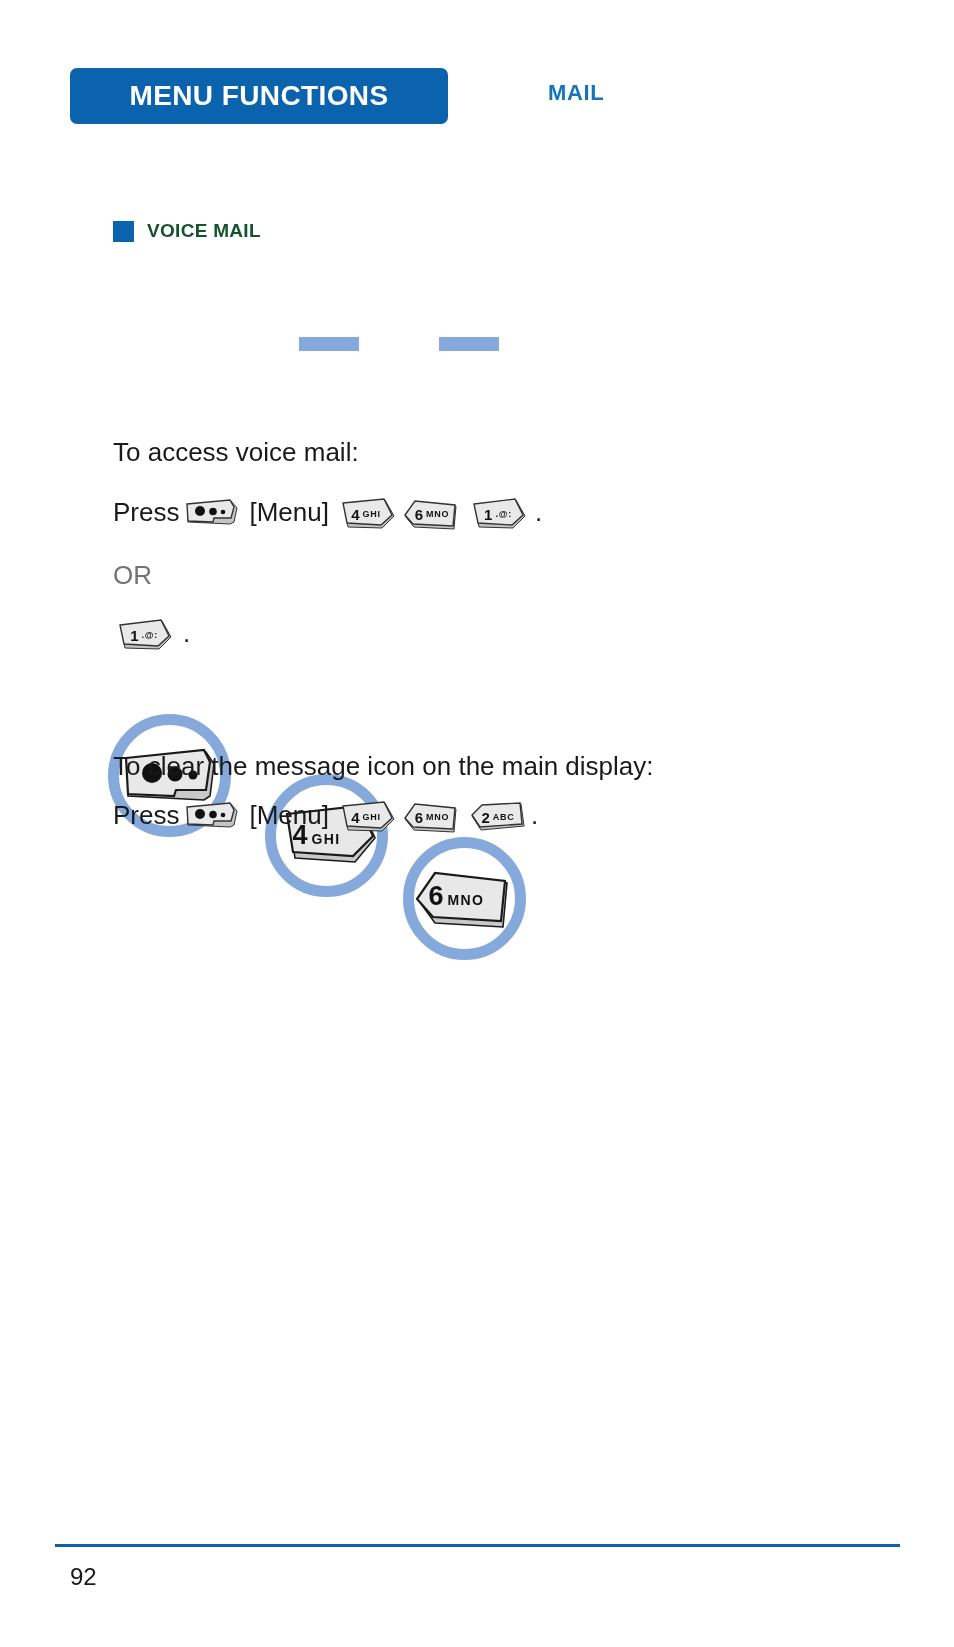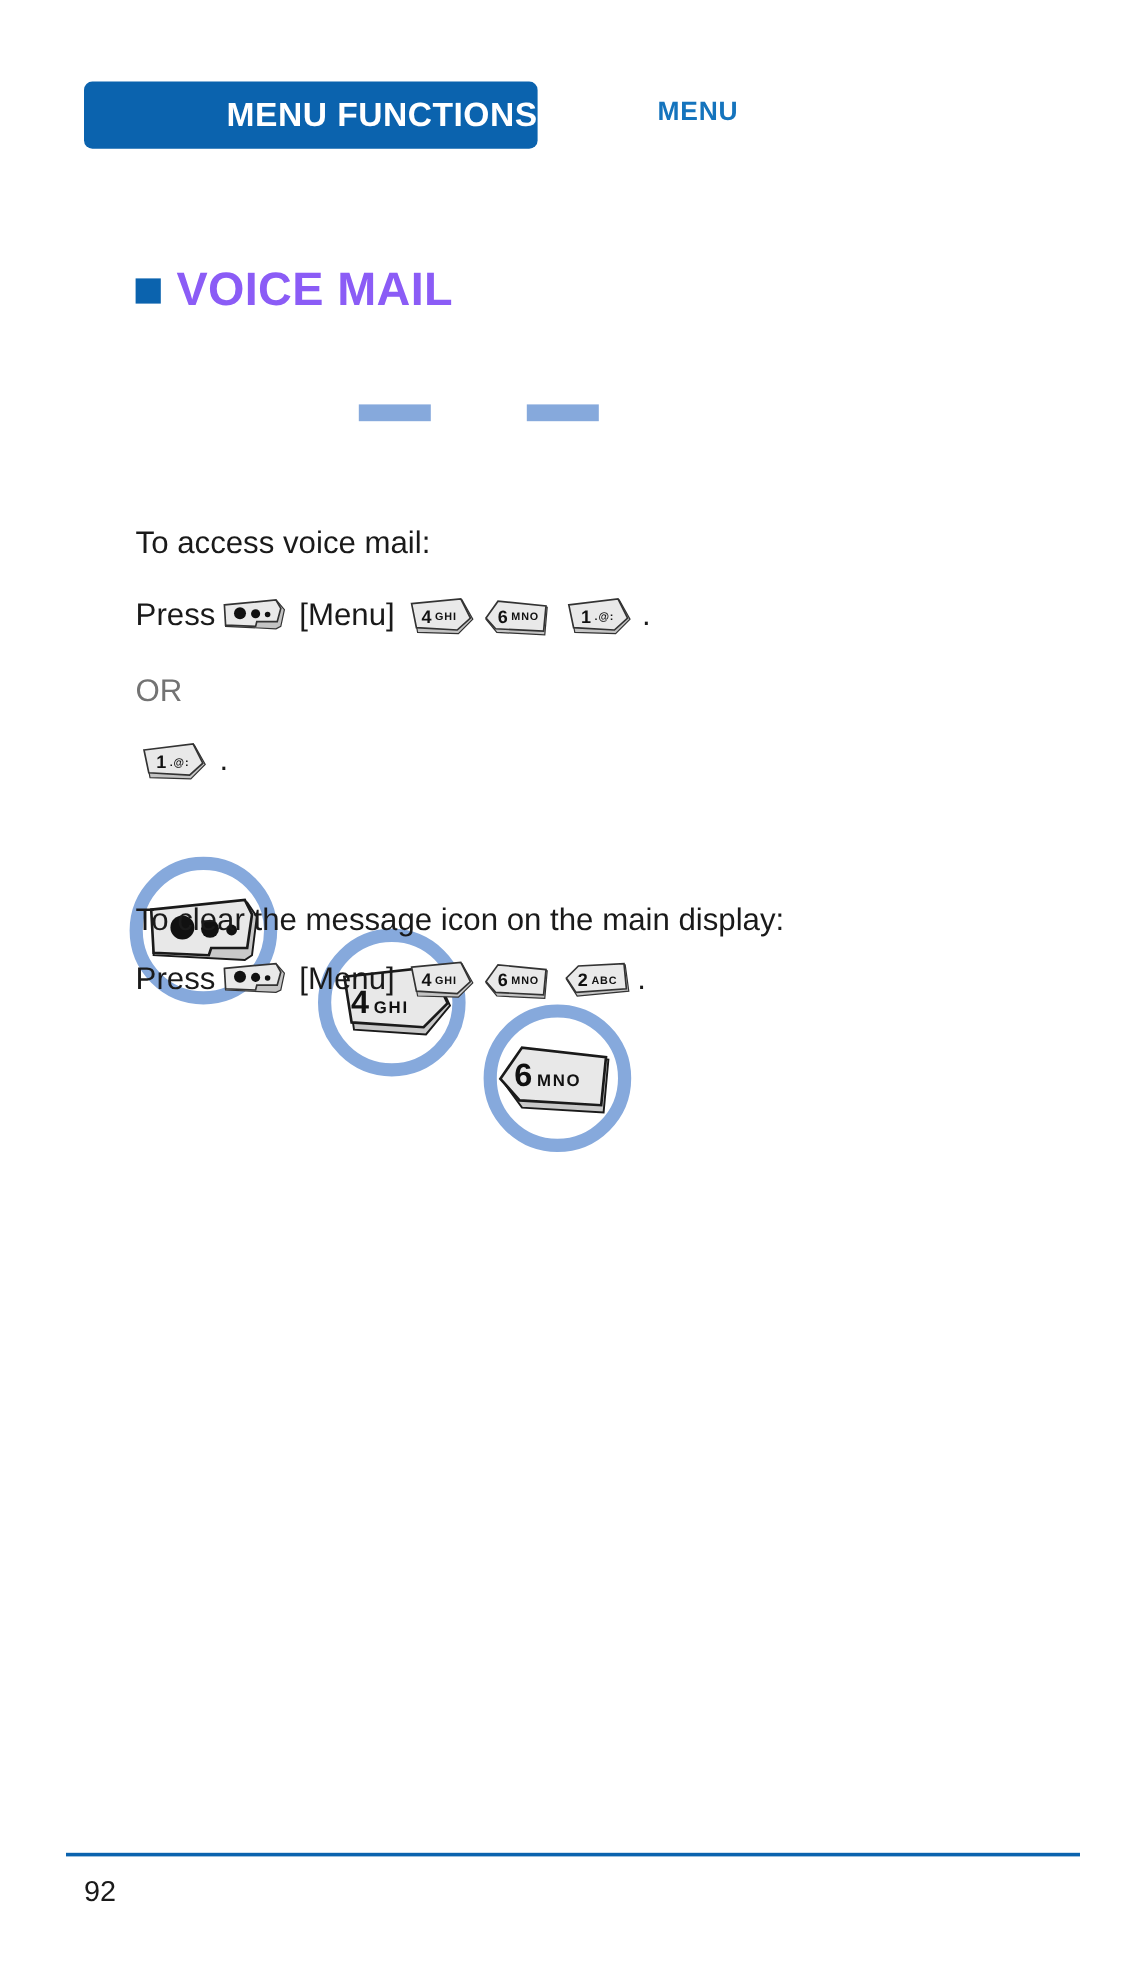--- a/index.html
+++ b/index.html
@@ -27,21 +27,21 @@
   .header-tab {
     position: absolute;
     left: 0;
     top: 0;
     width: 378px;
     height: 56px;
     background: #0b63ae;
     border-radius: 7px;
     display: flex;
     align-items: center;
-    justify-content: flex-end;
+    justify-content: center;
   }
   .header-tab-label {
     color: #ffffff;
     font-size: 28px;
     font-weight: bold;
     letter-spacing: 0.4px;
     white-space: nowrap;
   }
   .header-section {
     position: absolute;
@@ -62,22 +62,22 @@
     align-items: center;
     gap: 13px;
   }
   .heading-bullet {
     width: 21px;
     height: 21px;
     background: #0b63ae;
     display: block;
   }
   .heading-text {
-    color: #8b5cf6;
-    font-size: 39px;
+    color: #14532d;
+    font-size: 19px;
     font-weight: bold;
     letter-spacing: 0.3px;
   }
 
   
   .flow {
     position: absolute;
     top: 277px;
     left: 103px;
     width: 420px;
@@ -193,21 +193,21 @@
     color: #1a1a1a;
   }
 </style>
 </head>
 <body>
 
 <div class="header">
   <div class="header-tab">
     <span class="header-tab-label">MENU FUNCTIONS</span>
   </div>
-  <div class="header-section">MENU</div>
+  <div class="header-section">MAIL</div>
 </div>
 
 <div class="section-heading">
   <span class="heading-bullet"></span>
   <span class="heading-text">VOICE MAIL</span>
 </div>
 
 <div class="flow">
   <div class="flow-connector c1"></div>
   <div class="flow-connector c2"></div>

